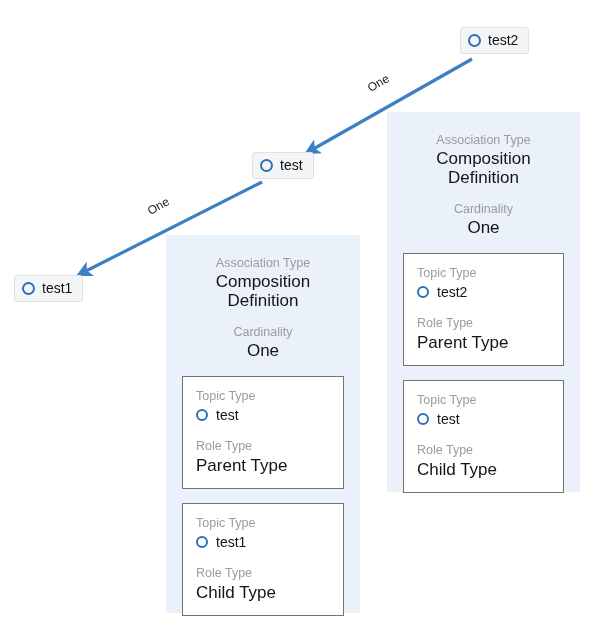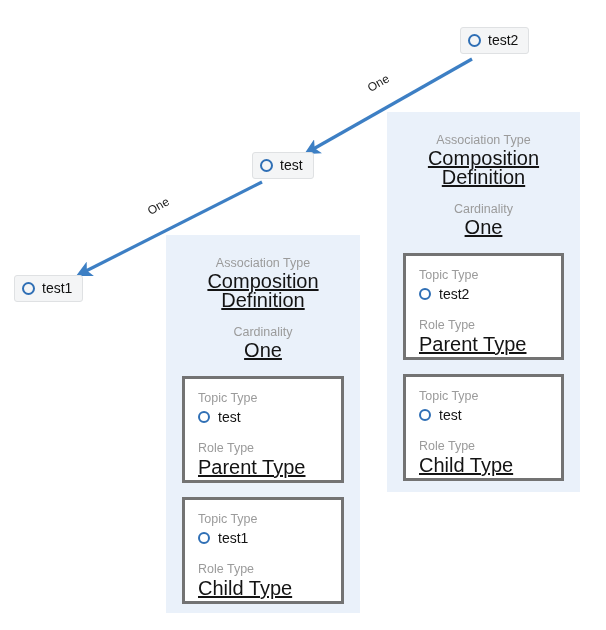--- a/index.html
+++ b/index.html
@@ -84,35 +84,34 @@
     padding: 20px 16px 16px 16px;
   }
 
   .field-label {
     font-size: 12.5px;
     color: #9b9b9b;
     line-height: 16px;
     margin-bottom: 1px;
   }
   .field-value {
-    font-size: 20px;
+    font-size: 17px;
     color: #141414;
     line-height: 19px;
-    text-decoration: underline;
   }
 
   .field-block { margin-bottom: 14px; text-align: center; }
   .field-block.tight { margin-bottom: 16px; }
 
   
   .role-card {
     background: #ffffff;
-    border: 3px solid #737373;
-    box-sizing: border-box;
-    padding: 11px 13px 3px 13px;
+    border: 1px solid #737373;
+    box-sizing: border-box;
+    padding: 11px 13px 13px 13px;
     margin-bottom: 14px;
   }
   .role-card:last-child { margin-bottom: 0; }
 
   .topic-row {
     display: flex;
     align-items: center;
     gap: 8px;
     margin-bottom: 14px;
   }

